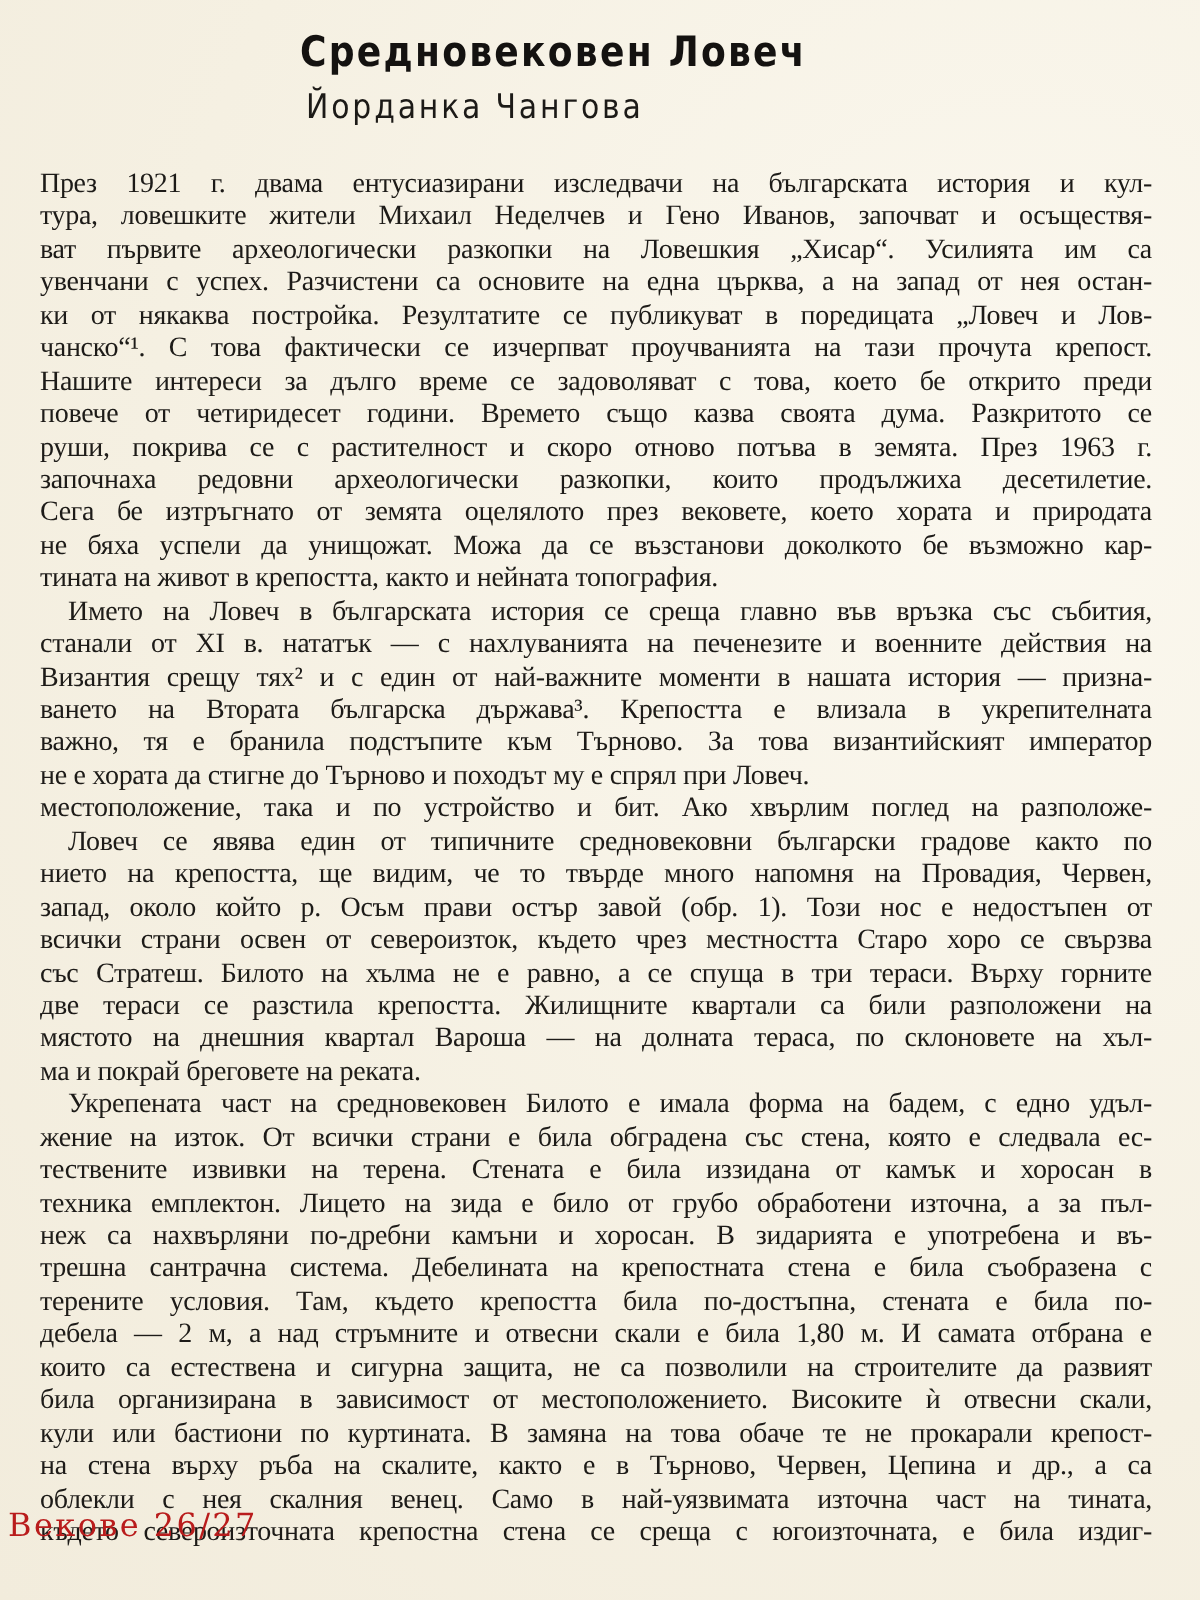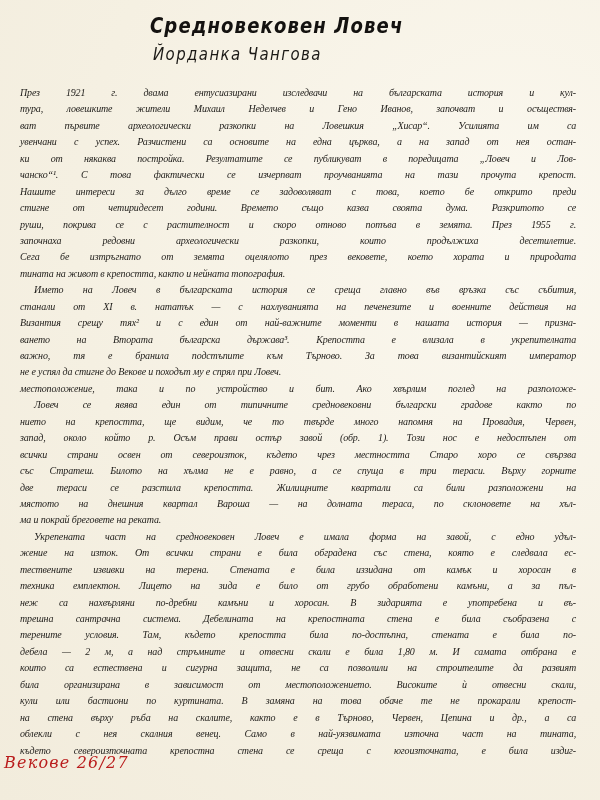--- a/index.html
+++ b/index.html
@@ -12,21 +12,21 @@
     body {
       background: #f7f3e9;
       background-image: radial-gradient(ellipse at 85% 30%, #fbf8ef 0%, #f5f0e2 60%, #f2ecdc 100%);
       color: #1d1b18;
       font-family: "Liberation Serif", "DejaVu Serif", serif;
       position: relative;
     }
     .page {
       position: absolute;
       left: 0; top: 0;
-      width: 600px; height: 800px; font-style: italic;
+      width: 600px; height: 800px;
     }
     .title {
       position: absolute;
       left: 150px;
       top: 14px;
       font-family: "DejaVu Sans", sans-serif;
       font-weight: bold;
       font-size: 21px;
       letter-spacing: 1.3px;
       color: #141210;
@@ -48,21 +48,21 @@
     }
     .body-text {
       position: absolute;
       left: 20px;
       top: 85px;
       width: 556px;
     }
     .line {
       height: 16.45px;
       line-height: 16.45px;
-      font-size: 10px;
+      font-size: 14px;
       white-space: nowrap;
       text-align: justify;
       text-align-last: justify;
       overflow: visible;
       letter-spacing: -0.15px;
     }
     .line.indent { padding-left: 14px; }
     .line.left { text-align-last: left; }
     .footer {
       position: absolute;
@@ -82,44 +82,45 @@
   <div class="author">Йорданка Чангова</div>
 
   <div class="body-text" id="body-text">
       <div class="line">През 1921 г. двама ентусиазирани изследвачи на българската история и кул-</div>
       <div class="line">тура, ловешките жители Михаил Неделчев и Гено Иванов, започват и осъществя-</div>
       <div class="line">ват първите археологически разкопки на Ловешкия „Хисар“. Усилията им са</div>
       <div class="line">увенчани с успех. Разчистени са основите на една църква, а на запад от нея остан-</div>
       <div class="line">ки от някаква постройка. Резултатите се публикуват в поредицата „Ловеч и Лов-</div>
       <div class="line">чанско“¹. С това фактически се изчерпват проучванията на тази прочута крепост.</div>
       <div class="line">Нашите интереси за дълго време се задоволяват с това, което бе открито преди</div>
-      <div class="line">стигне от четиридесет години. Времето също казва своята дума. Разкритото се</div>
-      <div class="line">руши, покрива се с растителност и скоро отново потъва в земята. През 1955 г.</div>
+      <div class="line">повече от четиридесет години. Времето също казва своята дума. Разкритото се</div>
+      <div class="line">руши, покрива се с растителност и скоро отново потъва в земята. През 1963 г.</div>
       <div class="line">започнаха редовни археологически разкопки, които продължиха десетилетие.</div>
       <div class="line">Сега бе изтръгнато от земята оцелялото през вековете, което хората и природата</div>
+      <div class="line">не бяха успели да унищожат. Можа да се възстанови доколкото бе възможно кар-</div>
       <div class="line left">тината на живот в крепостта, както и нейната топография.</div>
       <div class="line indent">Името на Ловеч в българската история се среща главно във връзка със събития,</div>
       <div class="line">станали от XI в. нататък — с нахлуванията на печенезите и военните действия на</div>
       <div class="line">Византия срещу тях² и с един от най-важните моменти в нашата история — призна-</div>
       <div class="line">ването на Втората българска държава³. Крепостта е влизала в укрепителната</div>
       <div class="line">важно, тя е бранила подстъпите към Търново. За това византийският император</div>
-      <div class="line left">не е успял да стигне до Векове и походът му е спрял при Ловеч.</div>
+      <div class="line left">не е хората да стигне до Търново и походът му е спрял при Ловеч.</div>
       <div class="line">местоположение, така и по устройство и бит. Ако хвърлим поглед на разположе-</div>
       <div class="line indent">Ловеч се явява един от типичните средновековни български градове както по</div>
       <div class="line">нието на крепостта, ще видим, че то твърде много напомня на Провадия, Червен,</div>
       <div class="line">запад, около който р. Осъм прави остър завой (обр. 1). Този нос е недостъпен от</div>
       <div class="line">всички страни освен от североизток, където чрез местността Старо хоро се свързва</div>
       <div class="line">със Стратеш. Билото на хълма не е равно, а се спуща в три тераси. Върху горните</div>
       <div class="line">две тераси се разстила крепостта. Жилищните квартали са били разположени на</div>
       <div class="line">мястото на днешния квартал Вароша — на долната тераса, по склоновете на хъл-</div>
       <div class="line left">ма и покрай бреговете на реката.</div>
-      <div class="line indent">Укрепената част на средновековен Ловеч е имала форма на завой, с едно удъл-</div>
+      <div class="line indent">Укрепената част на средновековен Билото е имала форма на бадем, с едно удъл-</div>
       <div class="line">жение на изток. От всички страни е била обградена със стена, която е следвала ес-</div>
       <div class="line">тествените извивки на терена. Стената е била иззидана от камък и хоросан в</div>
-      <div class="line">техника емплектон. Лицето на зида е било от грубо обработени камъни, а за пъл-</div>
+      <div class="line">техника емплектон. Лицето на зида е било от грубо обработени източна, а за пъл-</div>
       <div class="line">неж са нахвърляни по-дребни камъни и хоросан. В зидарията е употребена и въ-</div>
       <div class="line">трешна сантрачна система. Дебелината на крепостната стена е била съобразена с</div>
       <div class="line">терените условия. Там, където крепостта била по-достъпна, стената е била по-</div>
       <div class="line">дебела — 2 м, а над стръмните и отвесни скали е била 1,80 м. И самата отбрана е</div>
       <div class="line">които са естествена и сигурна защита, не са позволили на строителите да развият</div>
       <div class="line">била организирана в зависимост от местоположението. Високите ѝ отвесни скали,</div>
       <div class="line">кули или бастиони по куртината. В замяна на това обаче те не прокарали крепост-</div>
       <div class="line">на стена върху ръба на скалите, както е в Търново, Червен, Цепина и др., а са</div>
       <div class="line">облекли с нея скалния венец. Само в най-уязвимата източна част на тината,</div>
       <div class="line">където североизточната крепостна стена се среща с югоизточната, е била издиг-</div>

